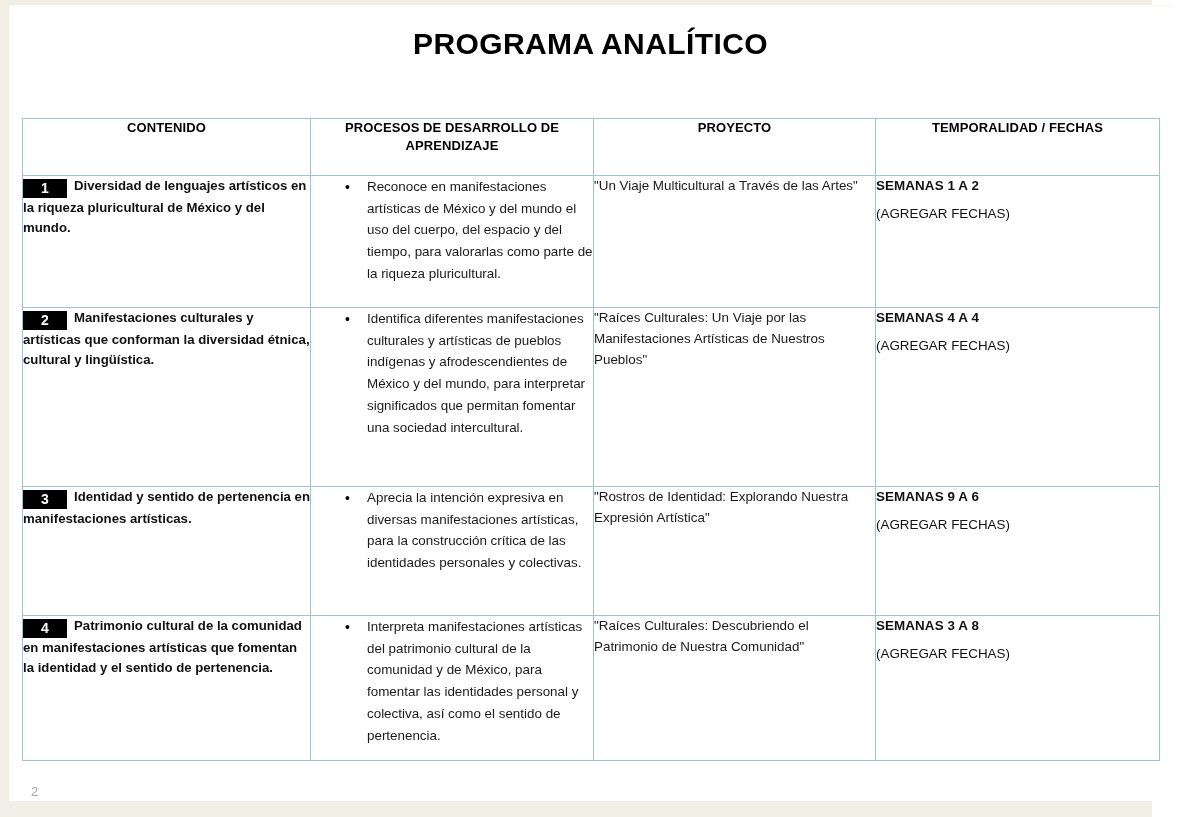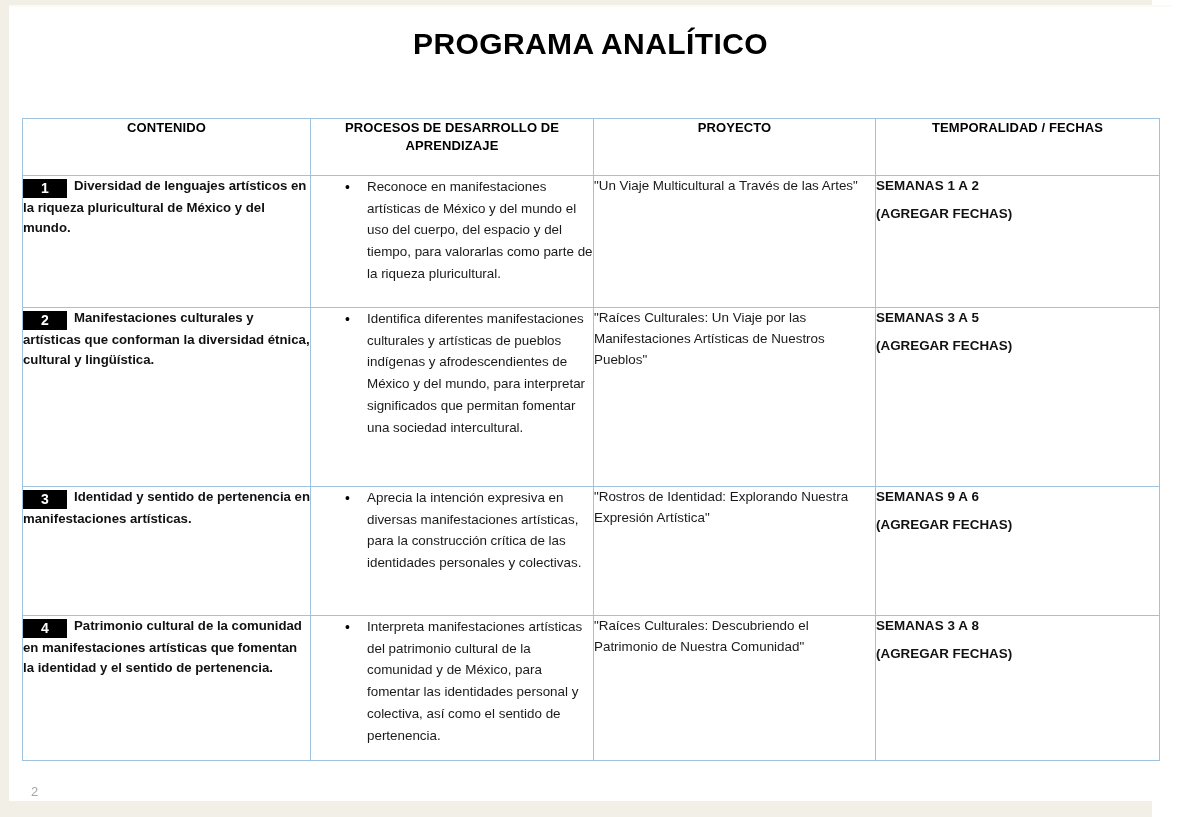--- a/index.html
+++ b/index.html
@@ -152,21 +152,21 @@
     font-size: 13.4px;
     line-height: 1.56;
     color: #111111;
   }
   .sem-line {
     font-weight: bold;
     letter-spacing: 0.1px;
     margin-bottom: 7px;
   }
   .fechas-line {
-    font-weight: bold;
+    font-weight: normal;
   }
 
   
   tr.r1 td { height: 131px; }
   tr.r2 td { height: 178px; }
   tr.r3 td { height: 128px; }
   tr.r4 td { height: 144px; }
 
   
   .page-num {
@@ -225,21 +225,21 @@
             <td class="contenido">
               <span class="num-badge">2</span><span>Manifestaciones culturales y artísticas que conforman la diversidad étnica, cultural y lingüística.</span>
             </td>
             <td class="procesos">
               <ul>
                 <li><span class="bullet">•</span><span>Identifica diferentes manifestaciones culturales y artísticas de pueblos indígenas y afrodescendientes de México y del mundo, para interpretar significados que permitan fomentar una sociedad intercultural.</span></li>
               </ul>
             </td>
             <td class="proyecto">"Raíces Culturales: Un Viaje por las Manifestaciones Artísticas de Nuestros Pueblos"</td>
             <td class="temporalidad">
-              <div class="sem-line">SEMANAS 3 A 5</div>
+              <div class="sem-line">SEMANAS 4 A 4</div>
               <div class="fechas-line">(AGREGAR FECHAS)</div>
             </td>
           </tr>
 
           <tr class="r3">
             <td class="contenido">
               <span class="num-badge">3</span><span>Identidad y sentido de pertenencia en manifestaciones artísticas.</span>
             </td>
             <td class="procesos">
               <ul>

